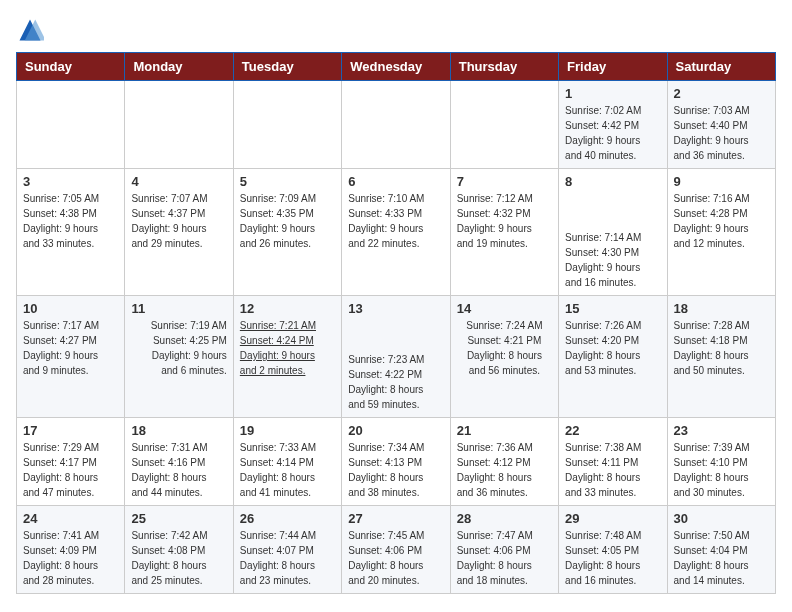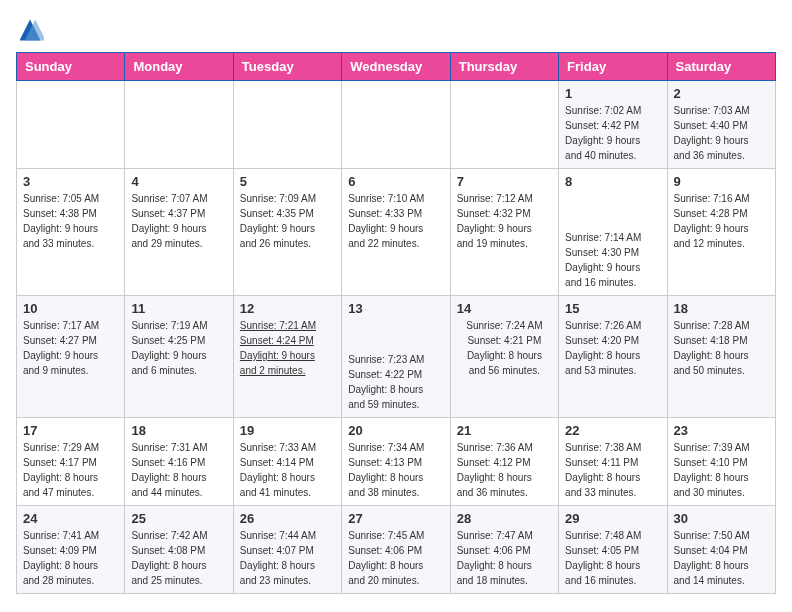--- a/index.html
+++ b/index.html
@@ -51,21 +51,21 @@
     .subtitle {
       font-size: 16px;
       color: #555;
     }
     table {
       width: 100%;
       border-collapse: collapse;
       table-layout: fixed;
     }
     thead tr th {
-      background-color: #ec4899;
+      background-color: #7f1d1d;
       color: #fff;
       text-align: left;
       padding: 6px 8px;
       font-size: 13px;
       font-weight: bold;
       border: 1px solid #1a5fb4;
     }
     tbody tr td {
       border: 1px solid #ccc;
       vertical-align: top;
@@ -204,21 +204,21 @@
       <tr>
         <td>
           <span class="day-number">10</span>
           <div class="day-info" style="white-space: pre-line;">Sunrise: 7:17 AM
 Sunset: 4:27 PM
 Daylight: 9 hours
 and 9 minutes.</div>
         </td>
         <td>
           <span class="day-number">11</span>
-          <div class="day-info" style="white-space: pre-line;">Sunrise: 7:19 AM
+          <div class="day-info" style="white-space: pre-line; text-align: right;">Sunrise: 7:19 AM
 Sunset: 4:25 PM
 Daylight: 9 hours
 and 6 minutes.</div>
         </td>
         <td>
           <span class="day-number">12</span>
           <div class="day-info" style="white-space: pre-line; text-decoration: underline;">Sunrise: 7:21 AM
 Sunset: 4:24 PM
 Daylight: 9 hours
 and 2 minutes.</div>

